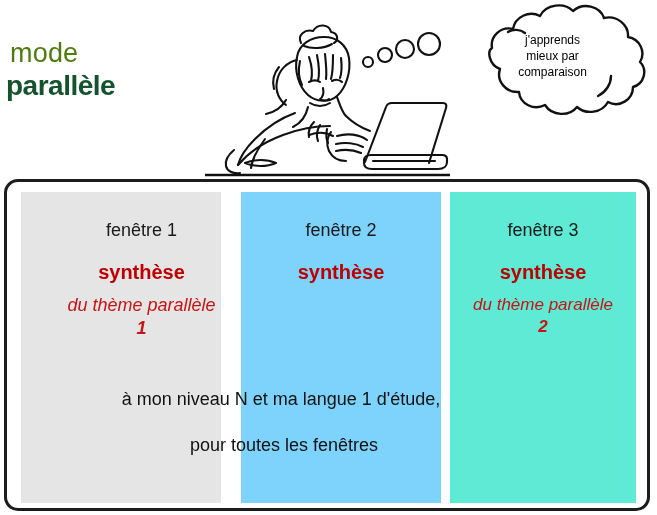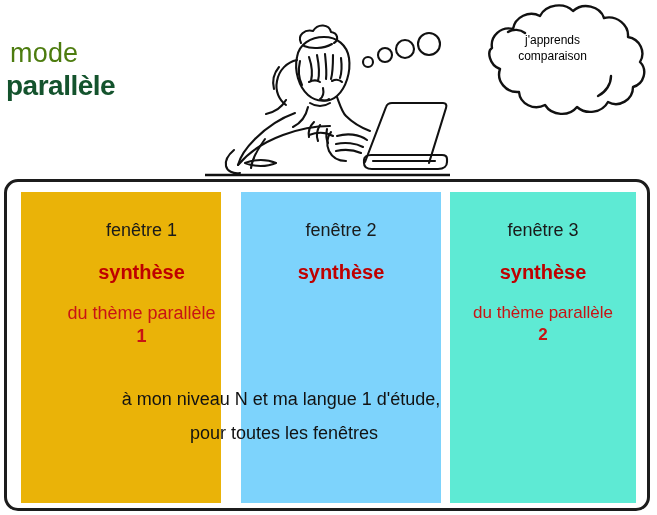--- a/index.html
+++ b/index.html
@@ -78,60 +78,61 @@
   }
 
   .window-col {
     position: absolute;
     top: 192px;
     width: 200px;
     height: 311px;
     text-align: center;
     box-sizing: border-box;
   }
-  #col-1 { left: 21px;  background: #eab308; padding-left: 41px; }
+  #col-1 { left: 21px;  background: #e5e5e5; padding-left: 41px; }
   #col-2 { left: 241px; background: #7dd3fc; }
   #col-3 { left: 450px; width: 186px; background: #5eead4; }
 
   .col-title {
     margin-top: 28px;
     font-size: 18px;
     color: #1a1a1a;
   }
   .col-synth {
     margin-top: 20px;
     font-size: 20px;
     font-weight: bold;
     color: #bf0000;
   }
   .col-desc {
-    margin-top: 18px;
+    margin-top: 10px;
     font-size: 18px;
     color: #c81414;
     line-height: 1.3;
+    font-style: italic;
   }
   .col-desc .emph {
     display: block;
     font-weight: bold;
   }
   #col-3 .col-desc { font-size: 17px; }
 
   
   #footer-lines {
     position: absolute;
     left: 4px; top: 390px;
     width: 554px;
     text-align: center;
     font-size: 18px;
     color: #121212;
     line-height: 1.0;
     pointer-events: none;
   }
   #footer-line-1 { margin: 0; }
-  #footer-line-2 { margin-top: 16px; padding-left: 6px; }
+  #footer-line-2 { margin-top: 28px; padding-left: 6px; }
 </style>
 </head>
 <body>
 
 <div id="header">
 
   <div id="mode-label">mode</div>
   <div id="mode-title">parallèle</div>
 
   <div id="illustration">
@@ -207,20 +208,21 @@
                c-11 6 -25 -1 -26 -13
                c-13 1 -23 -11 -19 -23
                c-11 -4 -13 -18 -8 -21z"></path>
       <path d="M60 30 c5 -3 12 -3 17 1" fill="none"></path>
       <path d="M150 94 c8 -4 13 -12 13 -20" fill="none"></path>
     </svg>
   </div>
 
   <div id="bubble-text">
     <div>j'apprends</div>
+    <div>mieux par</div>
     <div>comparaison</div>
   </div>
 </div>
 
 <div id="panel"></div>
 
 <div class="window-col" id="col-1">
   <div class="col-title">fenêtre 1</div>
   <div class="col-synth">synthèse</div>
   <div class="col-desc">

